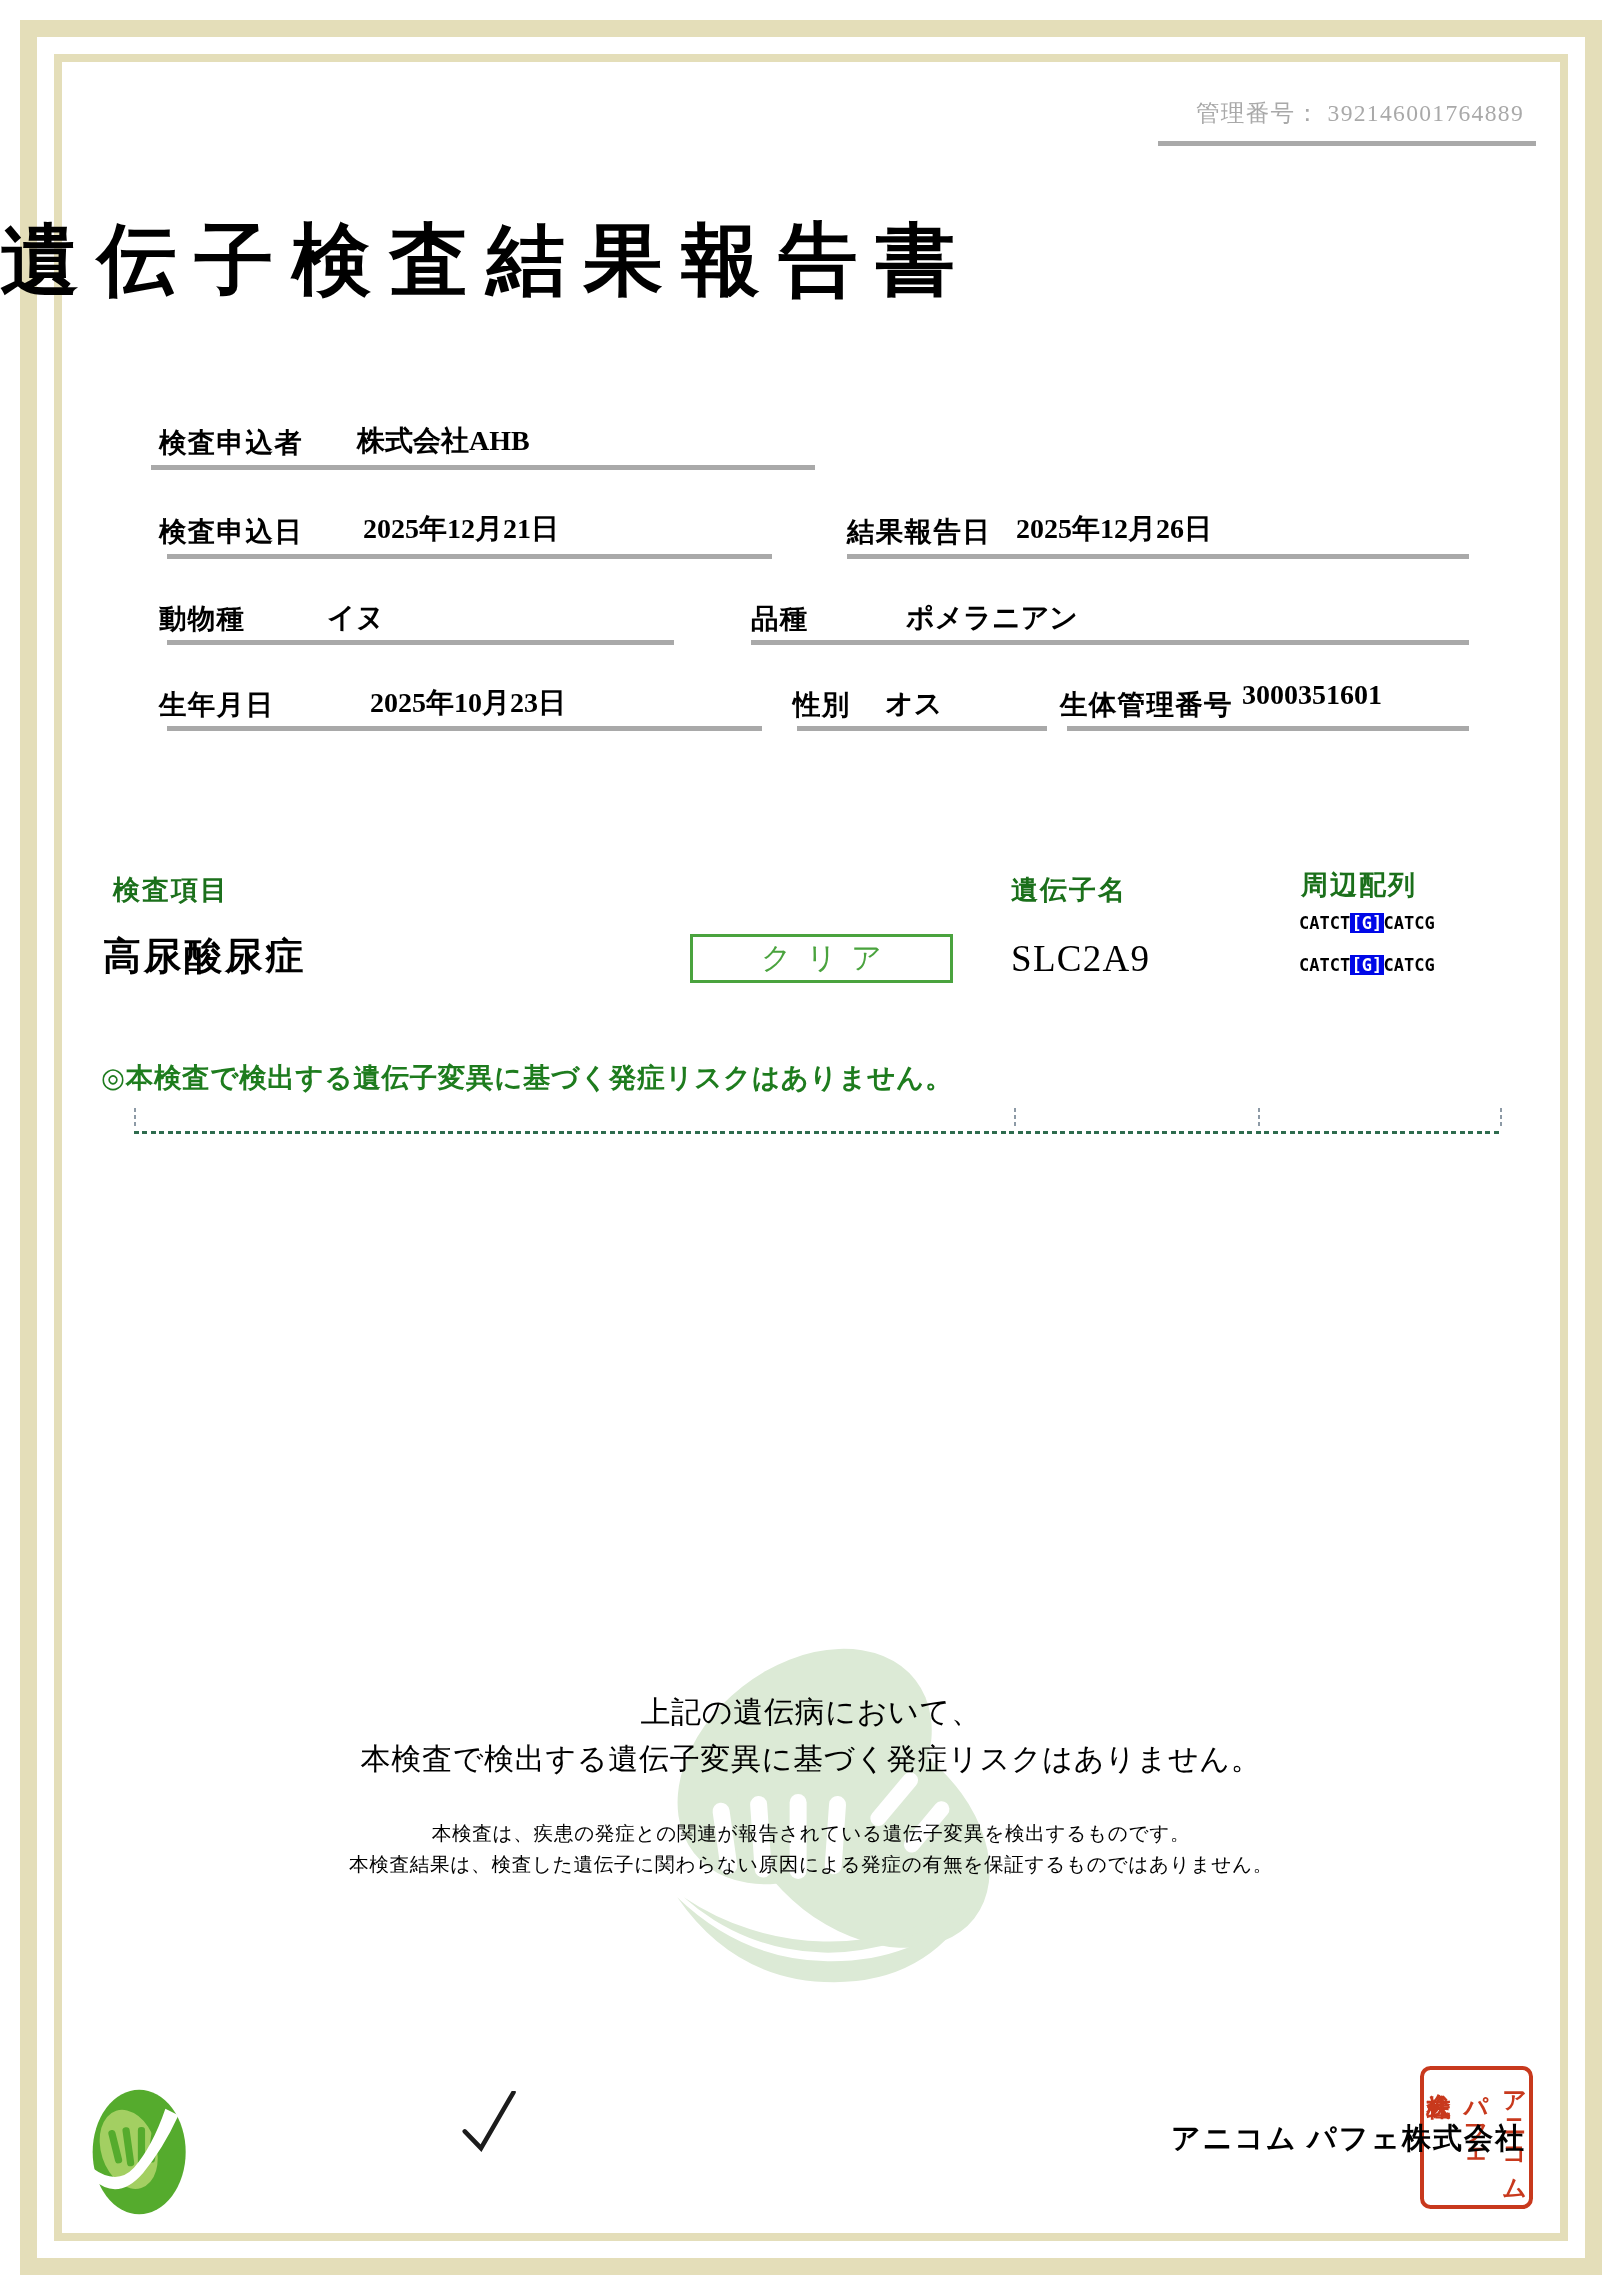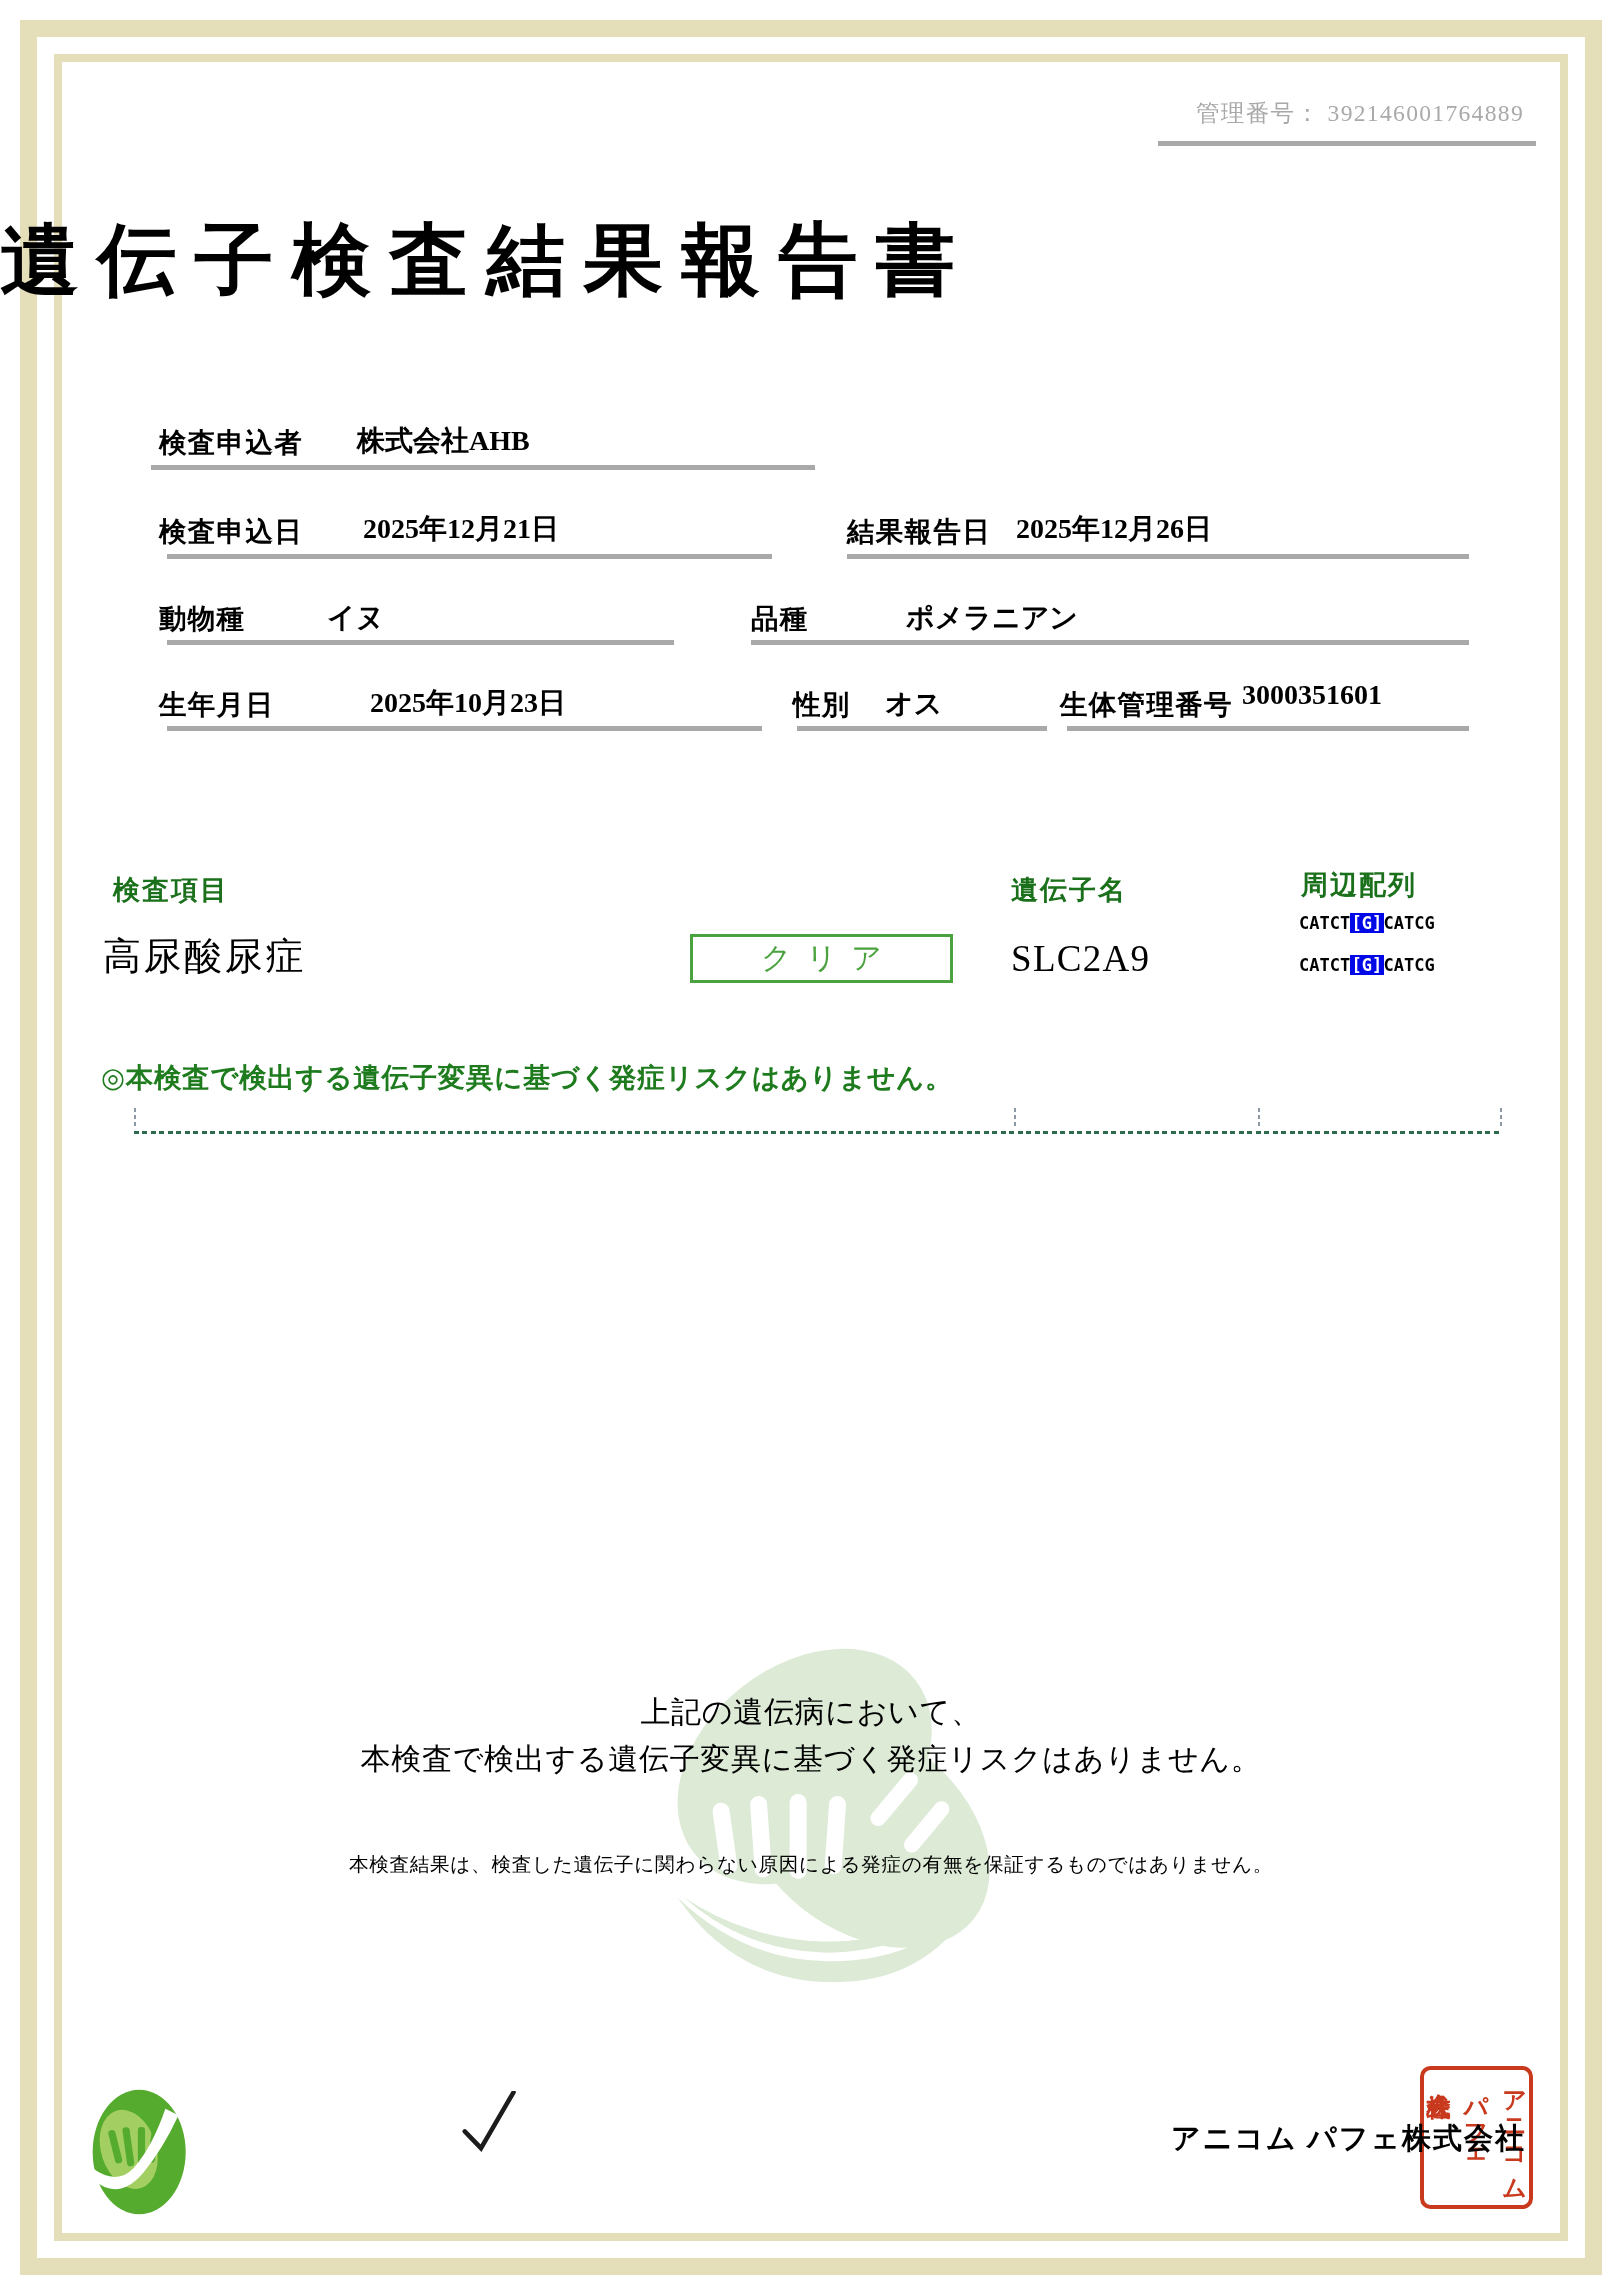--- a/index.html
+++ b/index.html
@@ -18,21 +18,21 @@
   .abs{position:absolute;}
   .rule{position:absolute;height:4.6px;background:#a9a9a9;}
 
   .mgmt{font-size:23.6px;color:#a9a9a9;letter-spacing:1.3px;text-align:right;}
   .doc-title{left:0;width:1622px;top:208px;text-align:left;font-size:79px;letter-spacing:18.3px;font-weight:600;}
 
   .field-label{font-size:27.5px;font-weight:700;letter-spacing:1.3px;}
   .field-value{font-size:28px;font-weight:600;}
 
   .green-label{font-size:27px;font-weight:700;color:#1b701b;letter-spacing:2px;}
-  .disease-name{font-size:38px;font-weight:400;letter-spacing:2.6px;}
+  .disease-name{font-size:38px;font-weight:700;letter-spacing:2.6px;}
   .result-box{
     left:690px;top:934px;width:257px;height:43px;
     border:3.3px solid #4aa33e;display:flex;align-items:center;justify-content:center;
   }
   .result-text{color:#4aa33e;font-size:30px;letter-spacing:14.4px;text-indent:14.4px;}
   .gene-name{font-size:37px;letter-spacing:1.3px;}
   .seq{font-family:"DejaVu Sans Mono",monospace;font-size:17px;font-weight:700;letter-spacing:0px;}
   .seq .variant{background:#0008e8;color:#ffffff;padding:0 1.3px;}
   .desc{font-size:23px;font-weight:700;width:1427px;letter-spacing:0.3px;}
   .risk-note{font-size:27.5px;font-weight:700;color:#1e7c1e;letter-spacing:0.7px;}
@@ -150,20 +150,21 @@
       <rect x="175" y="275" width="26" height="125" rx="13" transform="rotate(-4 188 337)"></rect>
       <rect x="232" y="272" width="26" height="130" rx="13"></rect>
       <rect x="289" y="275" width="26" height="120" rx="13" transform="rotate(4 302 335)"></rect>
       <rect x="380" y="230" width="24" height="100" rx="12" transform="rotate(40 392 280)"></rect>
       <rect x="430" y="275" width="24" height="95" rx="12" transform="rotate(40 442 322)"></rect>
     </g>
   </svg>
 
   <div class="abs center-line sans summary-main" style="top:1739px;">本検査で検出する遺伝子変異に基づく発症リスクはありません。</div>
   <div class="abs center-line sans summary-main" style="top:1692px;">上記の遺伝病において、</div>
+  <div class="abs center-line sans summary-sub" style="top:1820px;">本検査は、疾患の発症との関連が報告されている遺伝子変異を検出するものです。</div>
   <div class="abs center-line sans summary-sub" style="top:1851px;">本検査結果は、検査した遺伝子に関わらない原因による発症の有無を保証するものではありません。</div>
 
   <svg class="abs" style="left:92px;top:2089px;" width="95" height="126" viewBox="0 0 145 192" aria-hidden="true">
     <ellipse cx="72" cy="96" rx="71" ry="95" fill="#55ab2d"></ellipse>
     <ellipse cx="56" cy="92" rx="42" ry="62" fill="#a3cf62" transform="rotate(-18 56 92)"></ellipse>
     <g fill="#55ab2d">
       <rect x="30" y="62" width="11" height="52" rx="5" transform="rotate(-14 35 88)"></rect>
       <rect x="50" y="58" width="11" height="60" rx="5" transform="rotate(-8 55 88)"></rect>
       <rect x="70" y="58" width="11" height="58" rx="5"></rect>
       <rect x="88" y="62" width="11" height="50" rx="5" transform="rotate(8 93 87)"></rect>

